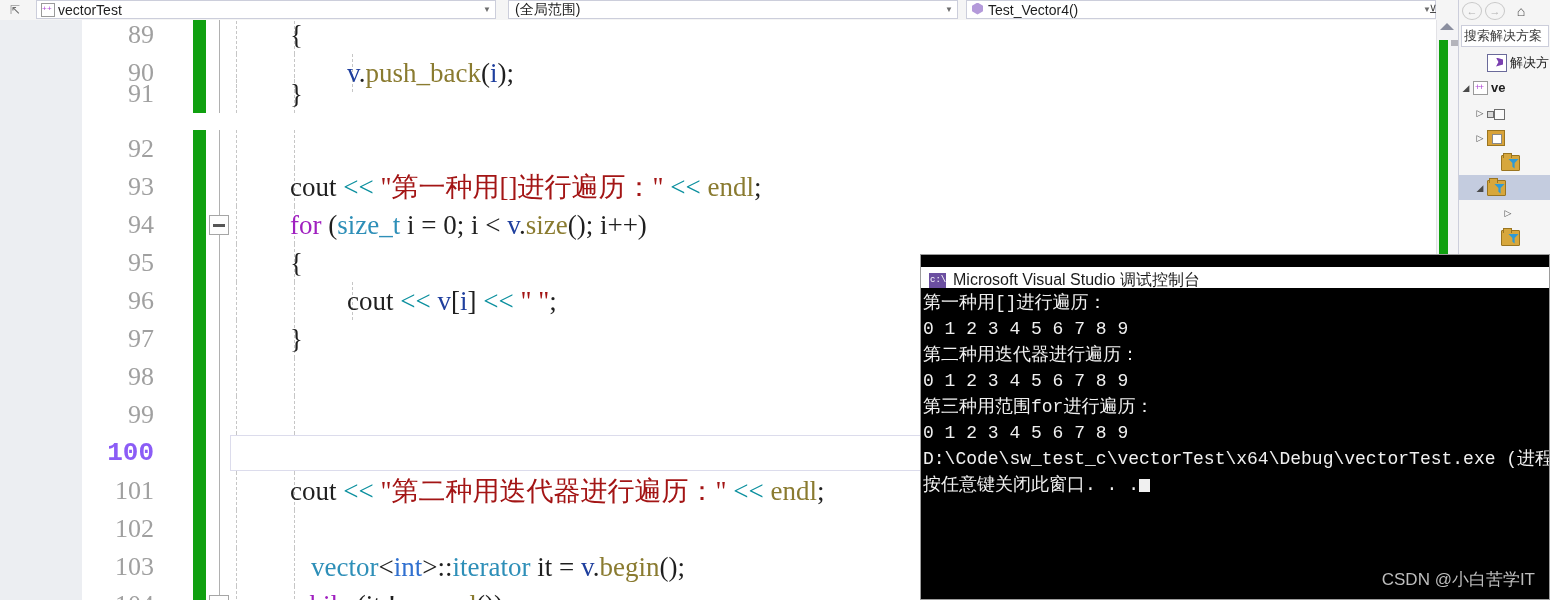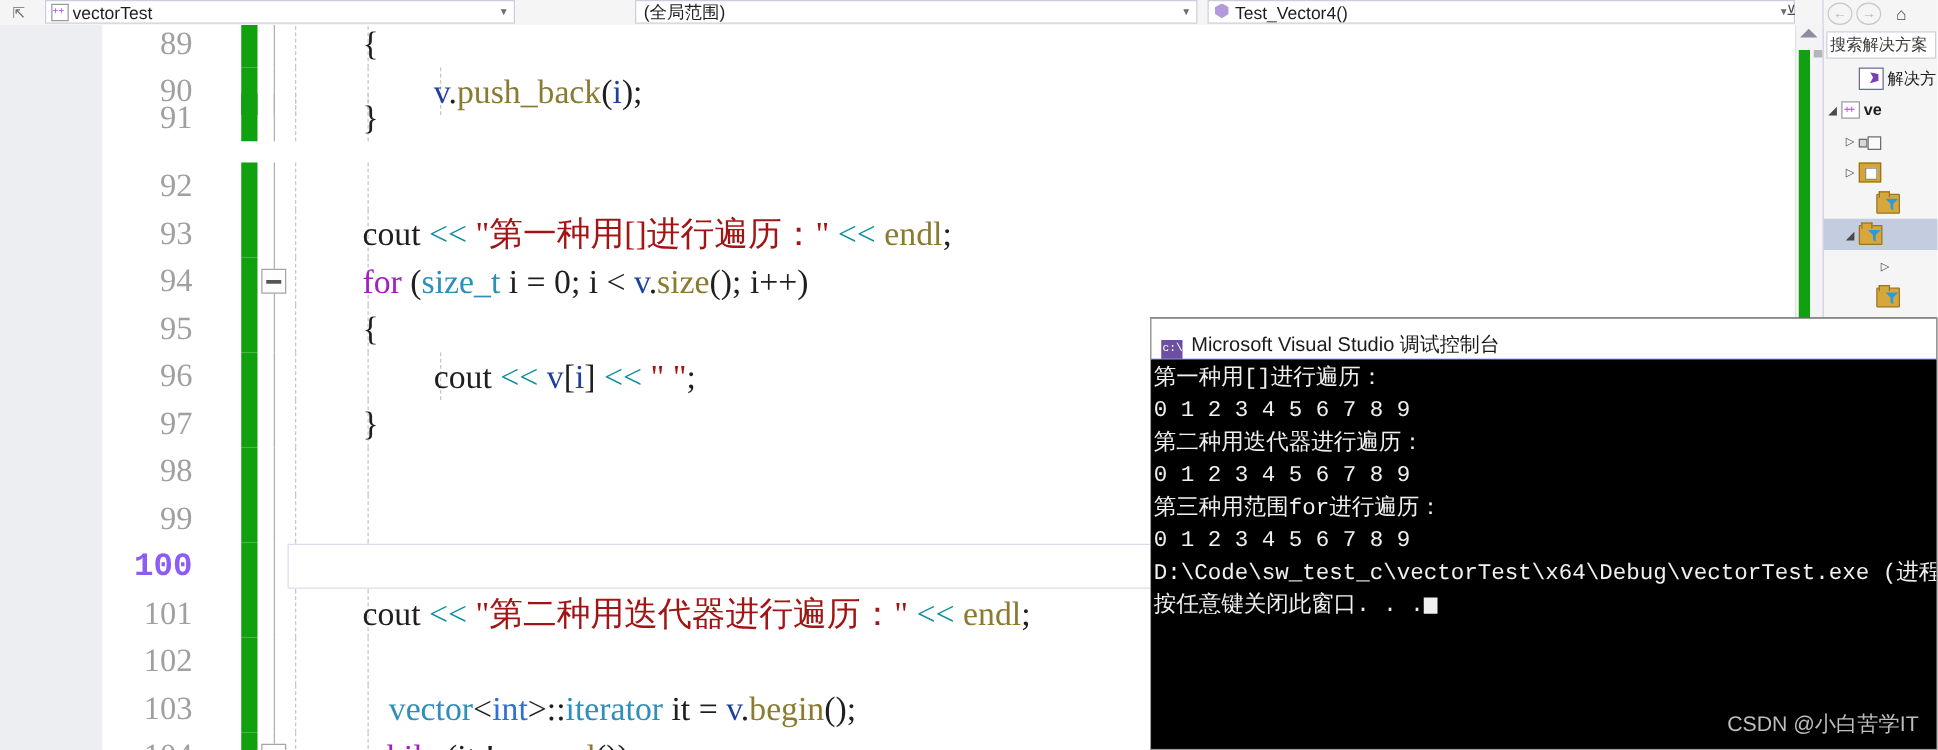--- a/index.html
+++ b/index.html
@@ -11,21 +11,21 @@
   }
   .app{position:relative;width:1550px;height:600px;}
 
   
   .navbar{position:absolute;left:0;top:0;width:1550px;height:20px;background:#f5f5f5;}
   .nav-left-icon{position:absolute;left:4px;top:2px;width:22px;height:16px;color:#6e6e6e;font-size:12px;line-height:16px;text-align:center;}
   .combo{position:absolute;top:0;height:19px;background:#ffffff;border:1px solid #cccedb;box-sizing:border-box;display:flex;align-items:center;}
   .combo .cb-icon{flex:0 0 auto;margin:0 3px 0 4px;width:14px;height:14px;position:relative;}
   .combo .cb-text{flex:1 1 auto;font-size:14px;color:#1e1e1e;white-space:nowrap;overflow:hidden;font-family:"Liberation Sans", sans-serif;}
   .combo .cb-arrow{flex:0 0 auto;width:16px;text-align:center;color:#6d6d6d;font-size:8px;line-height:10px;}
-  #combo-project{left:36px;width:376px;}
+  #combo-project{left:36px;width:460px;}
   #combo-scope{left:508px;width:450px;gap:37px;}
   #combo-member{left:966px;width:470px;}
 
   
   .icon-proj{border:1px solid #9a9a9a;background:#fff;width:13px;height:13px;box-sizing:border-box;}
   .icon-proj:before{content:"+ +";position:absolute;left:0;top:-2px;font-size:8px;color:#b04ad6;letter-spacing:-1px;line-height:13px;}
   .icon-method{width:14px;height:14px;position:relative;}
   .icon-method:before{content:"";position:absolute;left:1px;top:0px;width:11px;height:12px;
     background:#b49ada;clip-path:polygon(50% 0,100% 27%,100% 73%,50% 100%,0 73%,0 27%);}
 
@@ -87,21 +87,21 @@
   .ic-ref:before{content:"";position:absolute;left:0;top:3px;width:5px;height:5px;border:1px solid #6d6d6d;background:#d8d8d8;}
   .ic-ref:after{content:"";position:absolute;left:7px;top:1px;width:9px;height:9px;border:1px solid #6d6d6d;background:#fafafa;}
   .ic-ext{width:16px;height:14px;background:#d8a33a;border:1px solid #9a7520;}
   .ic-ext:after{content:"";position:absolute;left:4px;top:3px;width:8px;height:8px;background:#fff;border:1px solid #8a8a8a;}
   .ic-filt{width:17px;height:14px;background:#d7a73c;border:1px solid #9a7520;border-radius:1px;}
   .ic-filt:before{content:"";position:absolute;left:1px;top:-3px;width:7px;height:4px;background:#d7a73c;border:1px solid #9a7520;border-bottom:none;}
   .ic-filt:after{content:"";position:absolute;left:6px;top:3px;width:11px;height:10px;background:#2e9ad6;clip-path:polygon(0 0,100% 0,60% 45%,60% 100%,40% 82%,40% 45%);}
 
   
   .console{position:absolute;left:920px;top:254px;width:630px;height:346px;background:#000000;border:1px solid #9c9c9c;box-sizing:border-box;}
-  .con-title{position:absolute;left:0;top:0;width:628px;height:33px;background:#ffffff;border-bottom:1px solid #1d4ed8;box-sizing:border-box;display:flex;align-items:flex-end;}
+  .con-title{position:absolute;left:0;top:12px;width:628px;height:33px;background:#ffffff;border-bottom:7px solid #1d4ed8;box-sizing:border-box;display:flex;align-items:center;}
   .con-ico{width:17px;height:15px;background:#6b4fa0;margin-left:8px;margin-right:7px;position:relative;flex:0 0 auto;}
   .con-ico:after{content:"c:\\";position:absolute;left:1px;top:0;font-family:"Liberation Mono", monospace;font-size:9px;color:#ffffff;line-height:15px;}
   .con-title-text{font-size:16px;color:#1b1b1b;white-space:nowrap;}
   .con-body{position:absolute;left:0;top:33px;width:628px;height:311px;background:#000000;overflow:hidden;
     font-family:"Liberation Mono", monospace;font-size:18px;line-height:26px;color:#f0f0f0;padding:2px 0 0 2px;box-sizing:border-box;}
   .con-line{white-space:pre;}
   .caret{display:inline-block;width:11px;height:13px;background:#f0f0f0;vertical-align:-2px;}
   .watermark{position:absolute;right:14px;bottom:8px;font-size:17px;color:#bdbdbd;font-family:"Liberation Sans", sans-serif;white-space:nowrap;}
 </style>
 </head>

